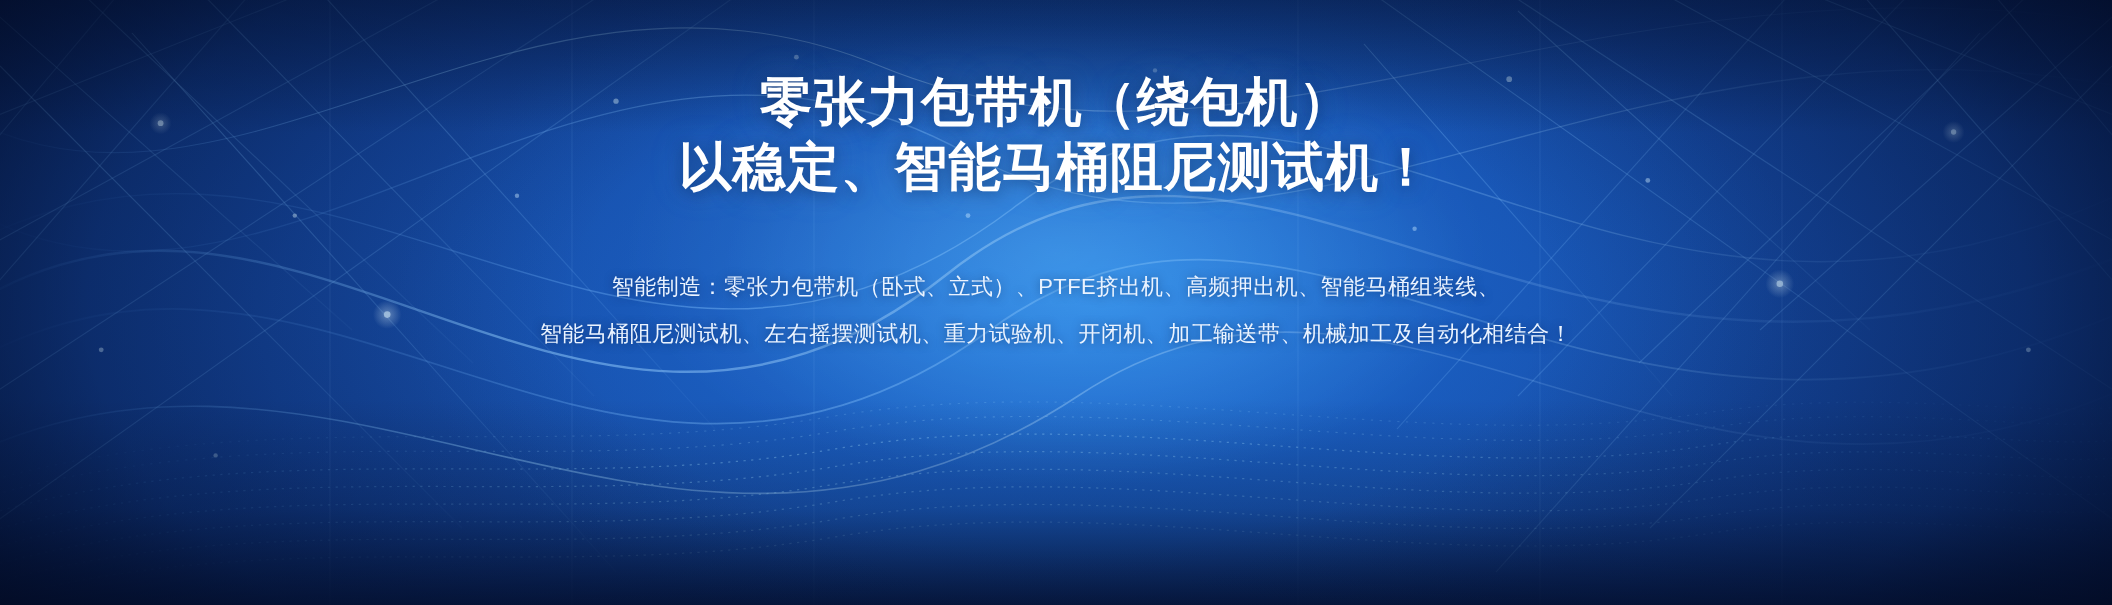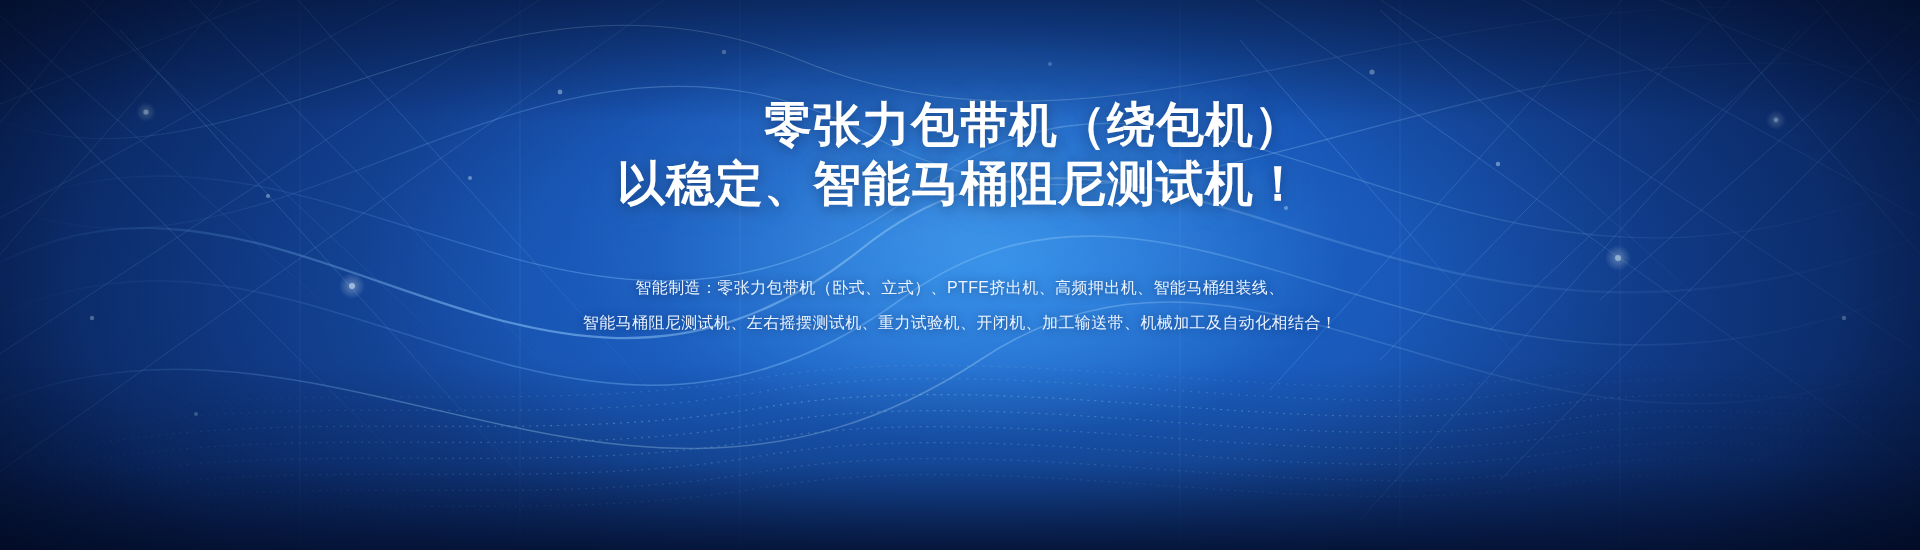--- a/index.html
+++ b/index.html
@@ -30,35 +30,35 @@
     background:radial-gradient(ellipse 560px 300px at 50% 42%, rgba(120,190,255,.22) 0%, rgba(120,190,255,0) 70%);
     mix-blend-mode:screen;
   }
   svg.layer{display:block;}
   .content{
     position:absolute;left:0;right:0;top:0;height:550px;
     display:flex;flex-direction:column;align-items:center;
     justify-content:flex-start;
   }
   .title{
-    margin-top:96px;
+    margin-top:65px;
     color:#ffffff;
     font-size:48px;
     font-weight:700;
     letter-spacing:1px;
     line-height:1.22;
-    text-align:right;
+    text-align:center;
     text-shadow:0 2px 14px rgba(4,26,70,.55), 0 0 30px rgba(120,190,255,.25);
     white-space:nowrap;
   }
   .title .l2{display:block;}
   .subtitle{
     margin-top:26px;
     color:#eaf3ff;
-    font-size:16px;
+    font-size:20px;
     font-weight:400;
     line-height:2.15;
     text-align:center;
     letter-spacing:.4px;
     text-shadow:0 1px 8px rgba(4,26,70,.5);
     white-space:nowrap;
   }
   .subtitle .s2{display:block;}
 </style>
 </head>

